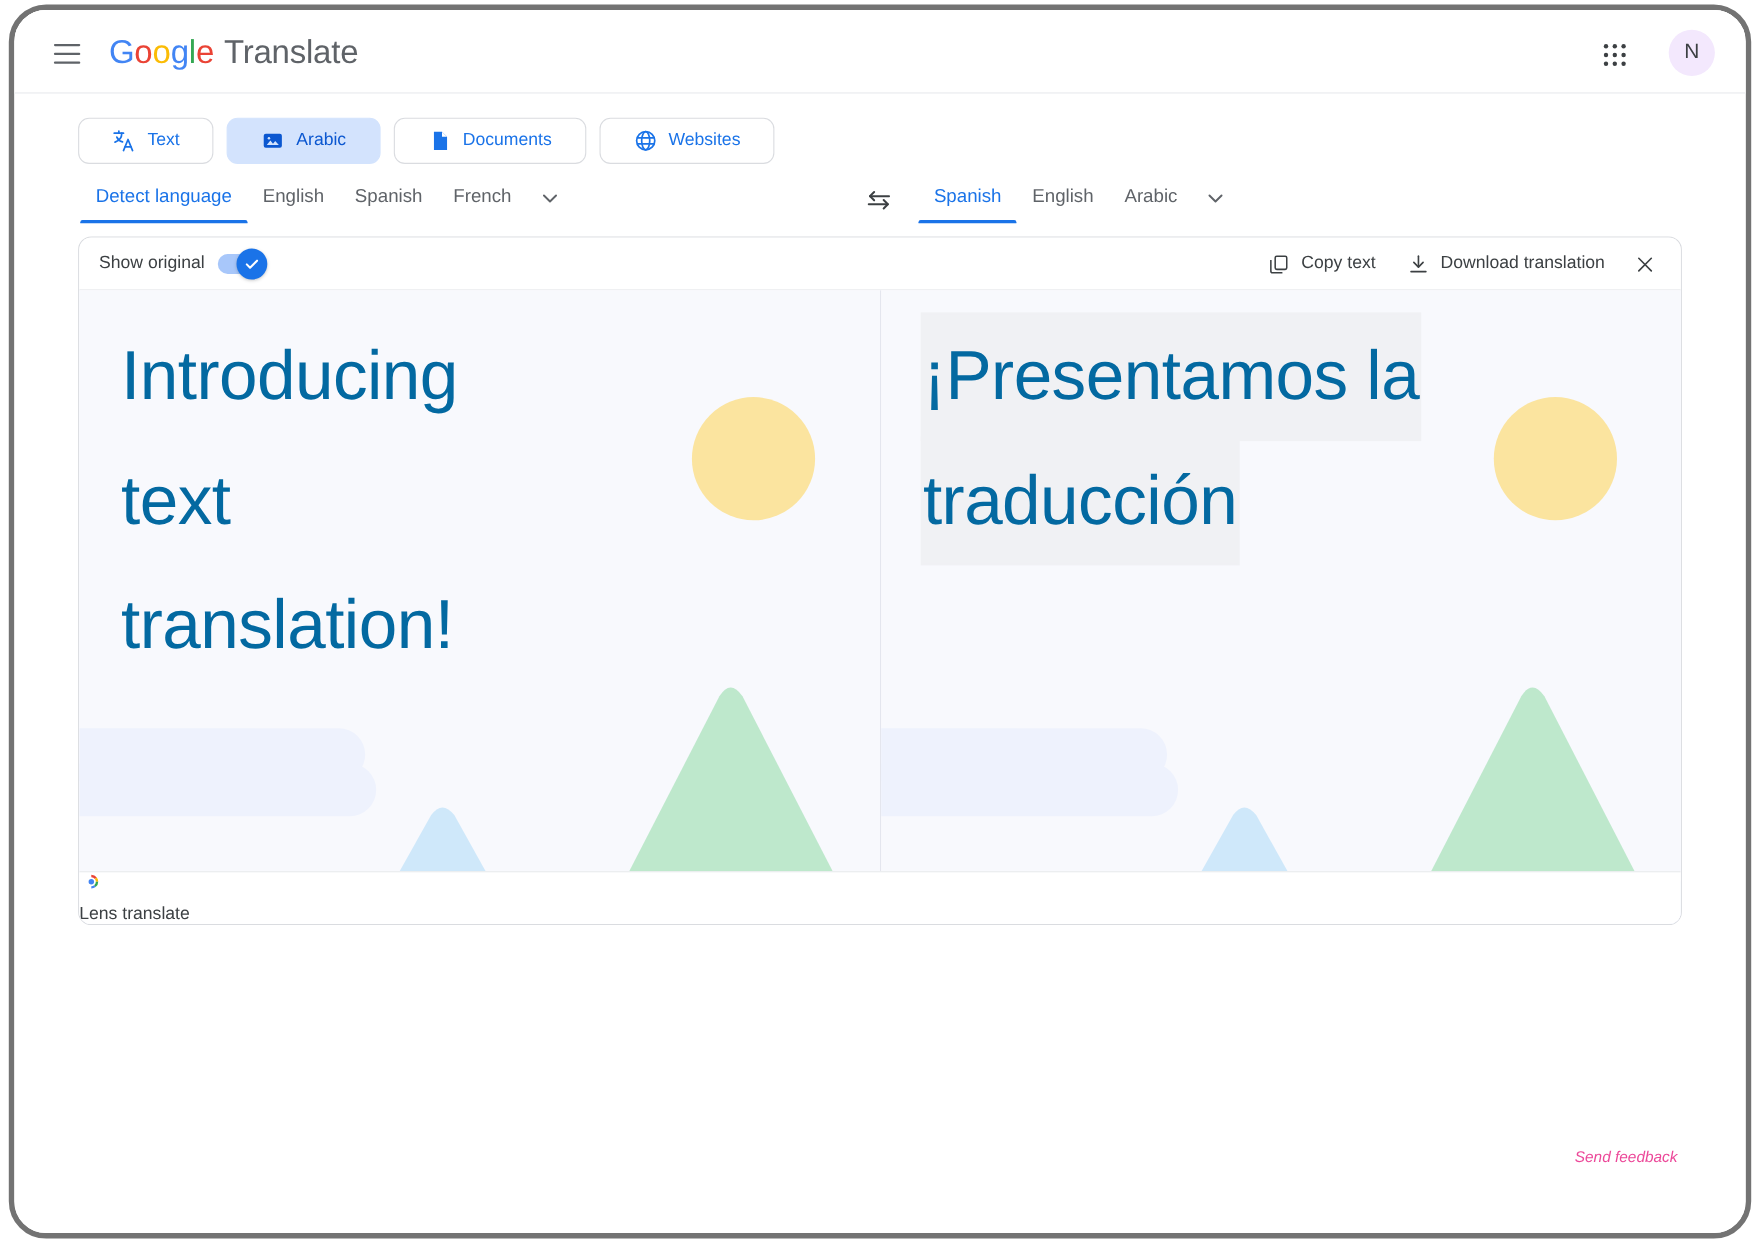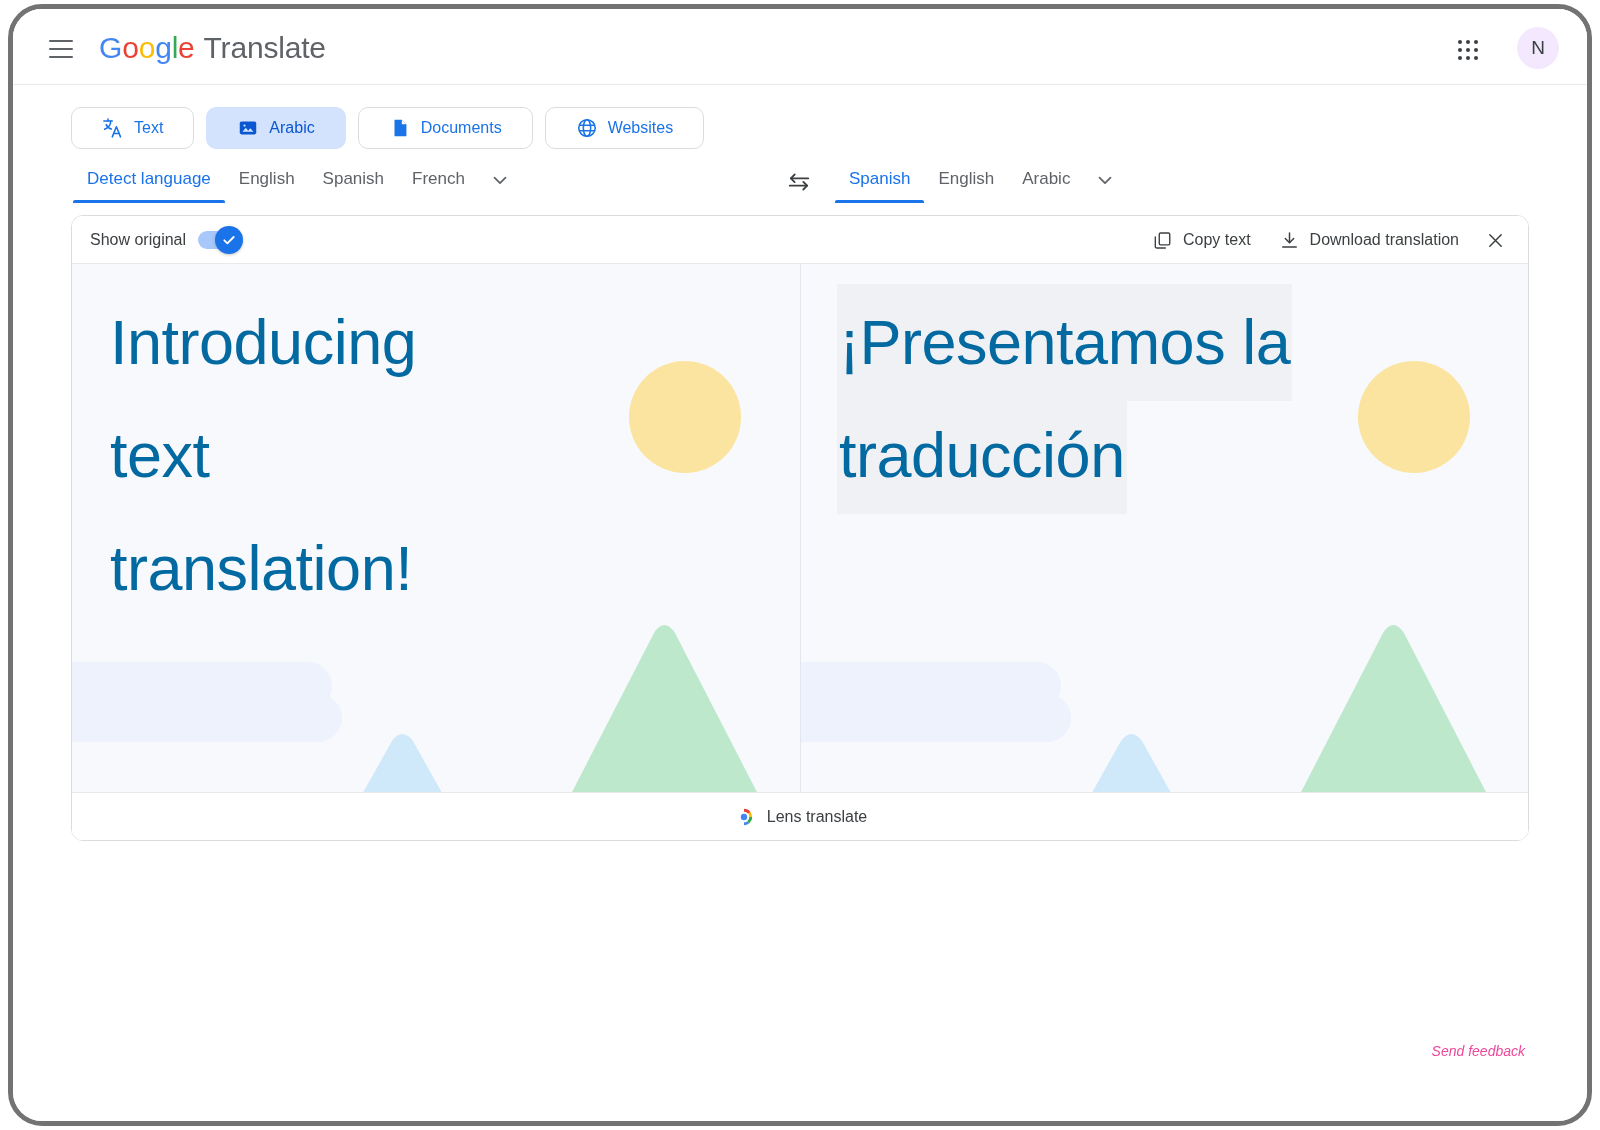--- a/index.html
+++ b/index.html
@@ -298,23 +298,24 @@
   }
 
   
   #lens-bar {
     position: absolute;
     left: 0; bottom: 0;
     width: 100%;
     height: 48px;
     background: #ffffff;
     border-top: 1px solid #e8eaed;
-    display: flex; align-items: center; justify-content: center;
+    display: flex; justify-content: center;
     gap: 12px;
     cursor: pointer;
+    flex-direction: column;
   }
   #lens-label { font-size: 16px; color: #3c4043; }
 
   
   #send-feedback {
     position: absolute;
     right: 62px; top: 1034px;
     font-size: 14px;
     font-style: italic;
     color: #ec4899;

